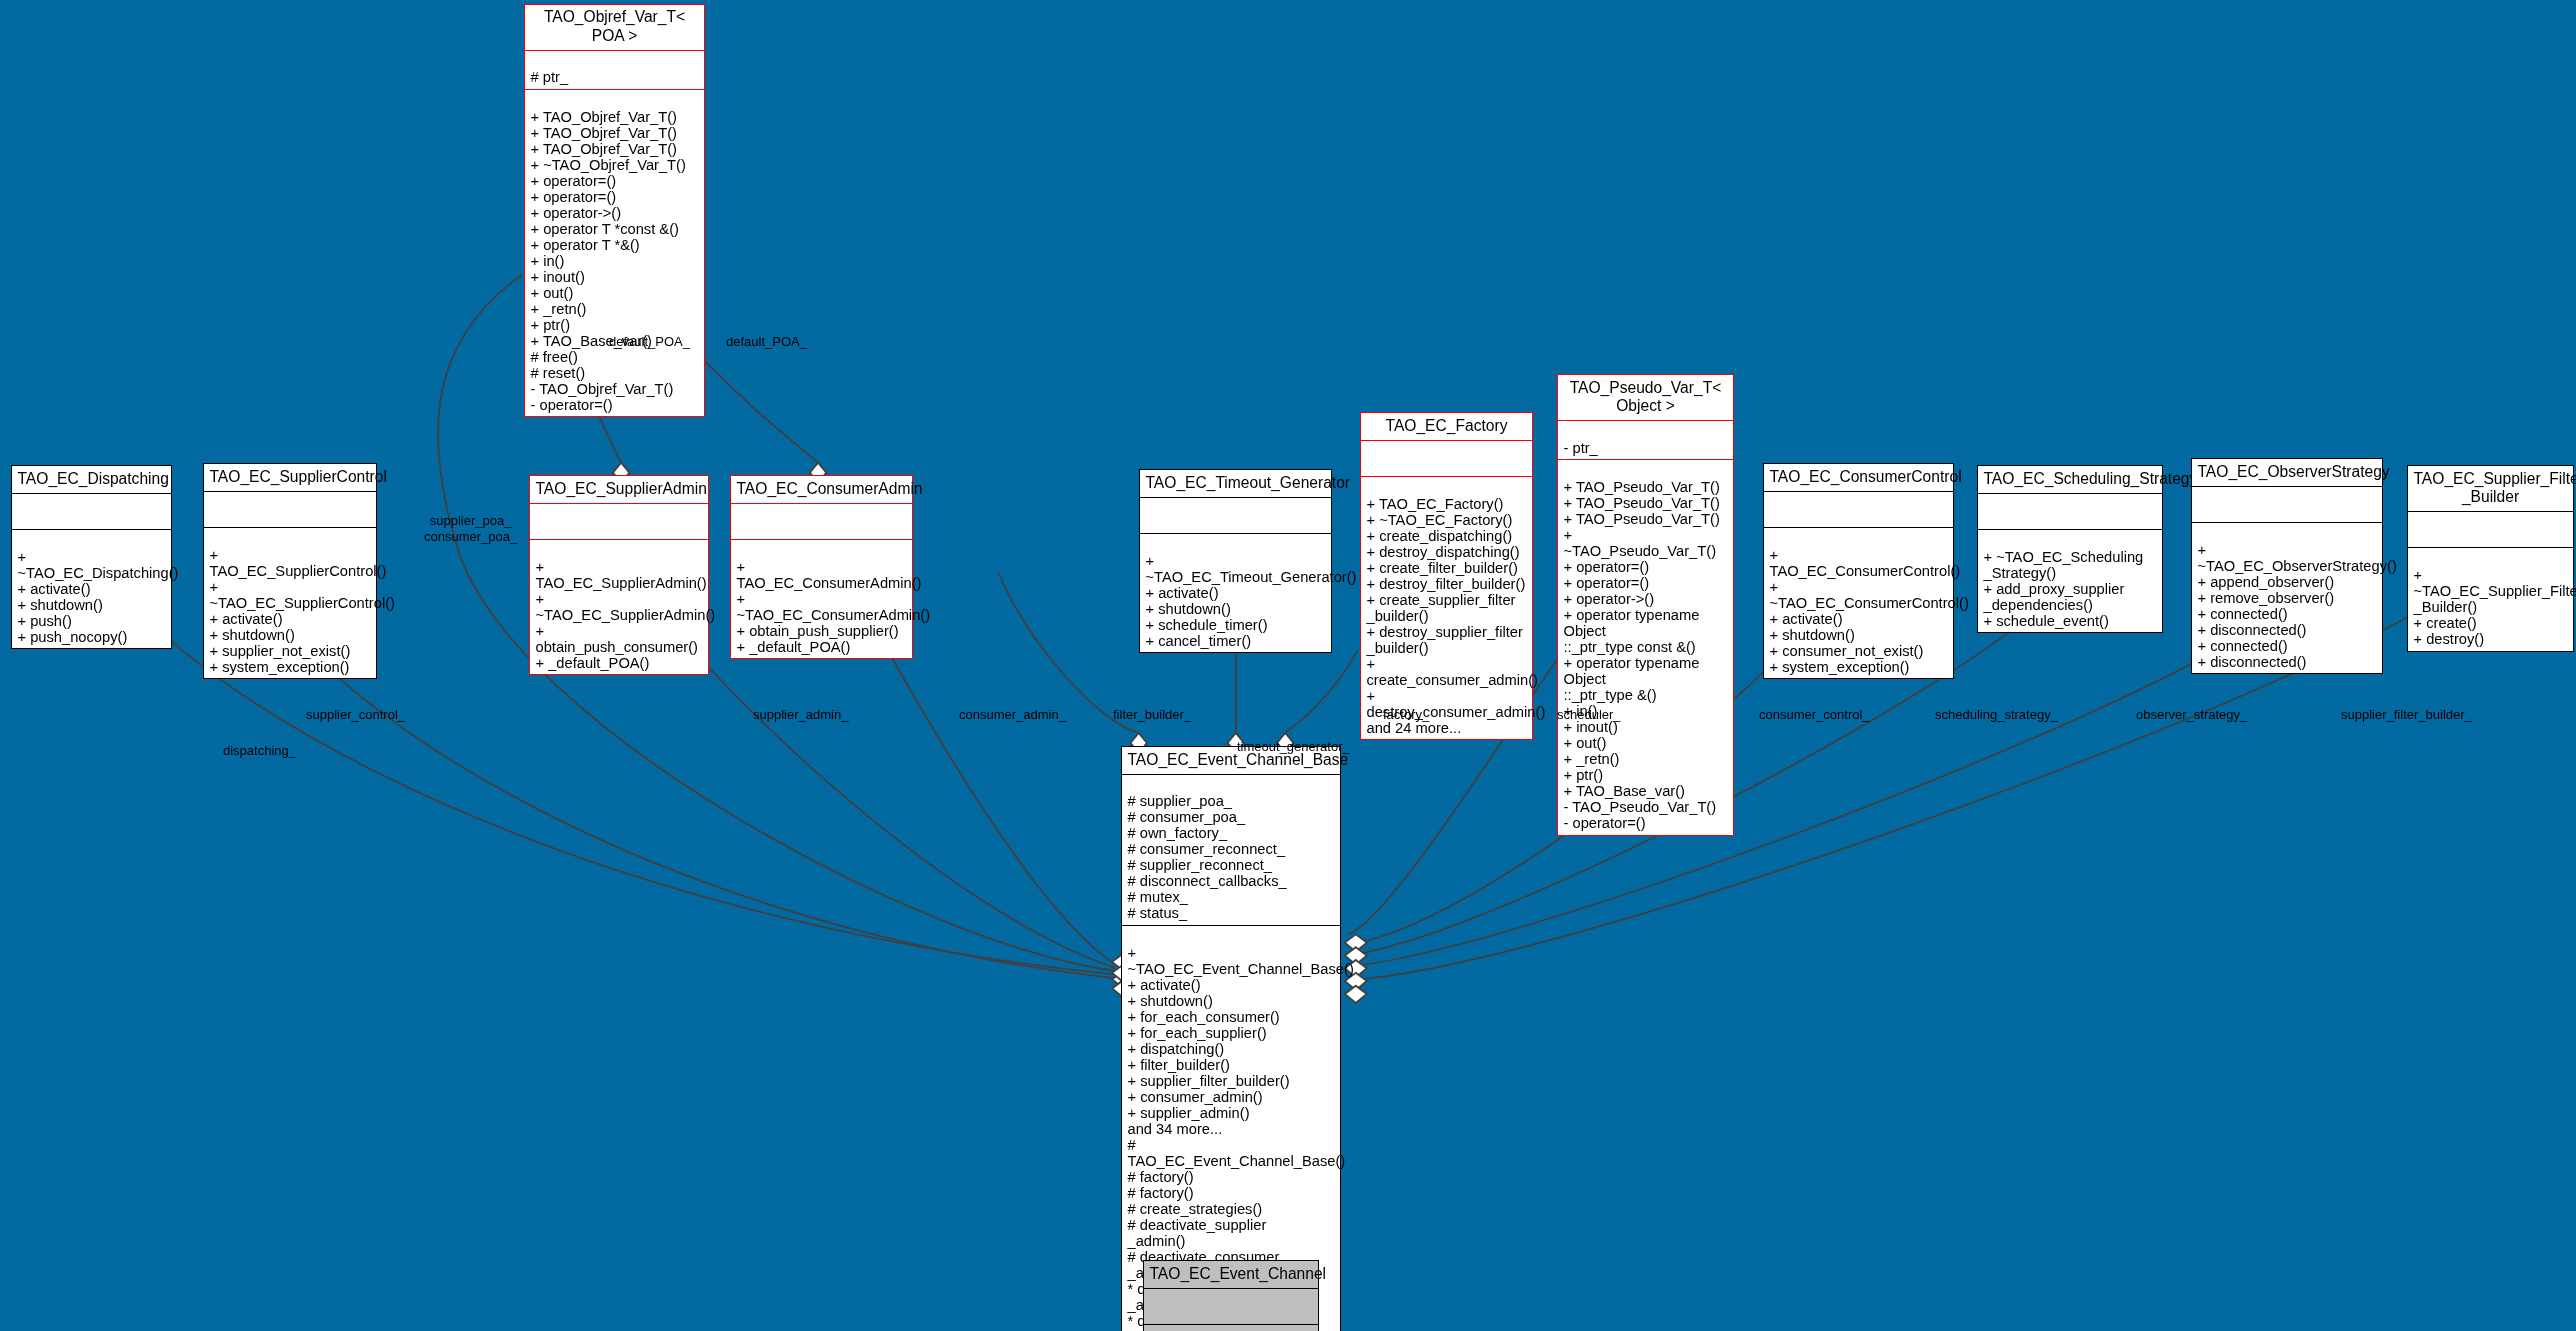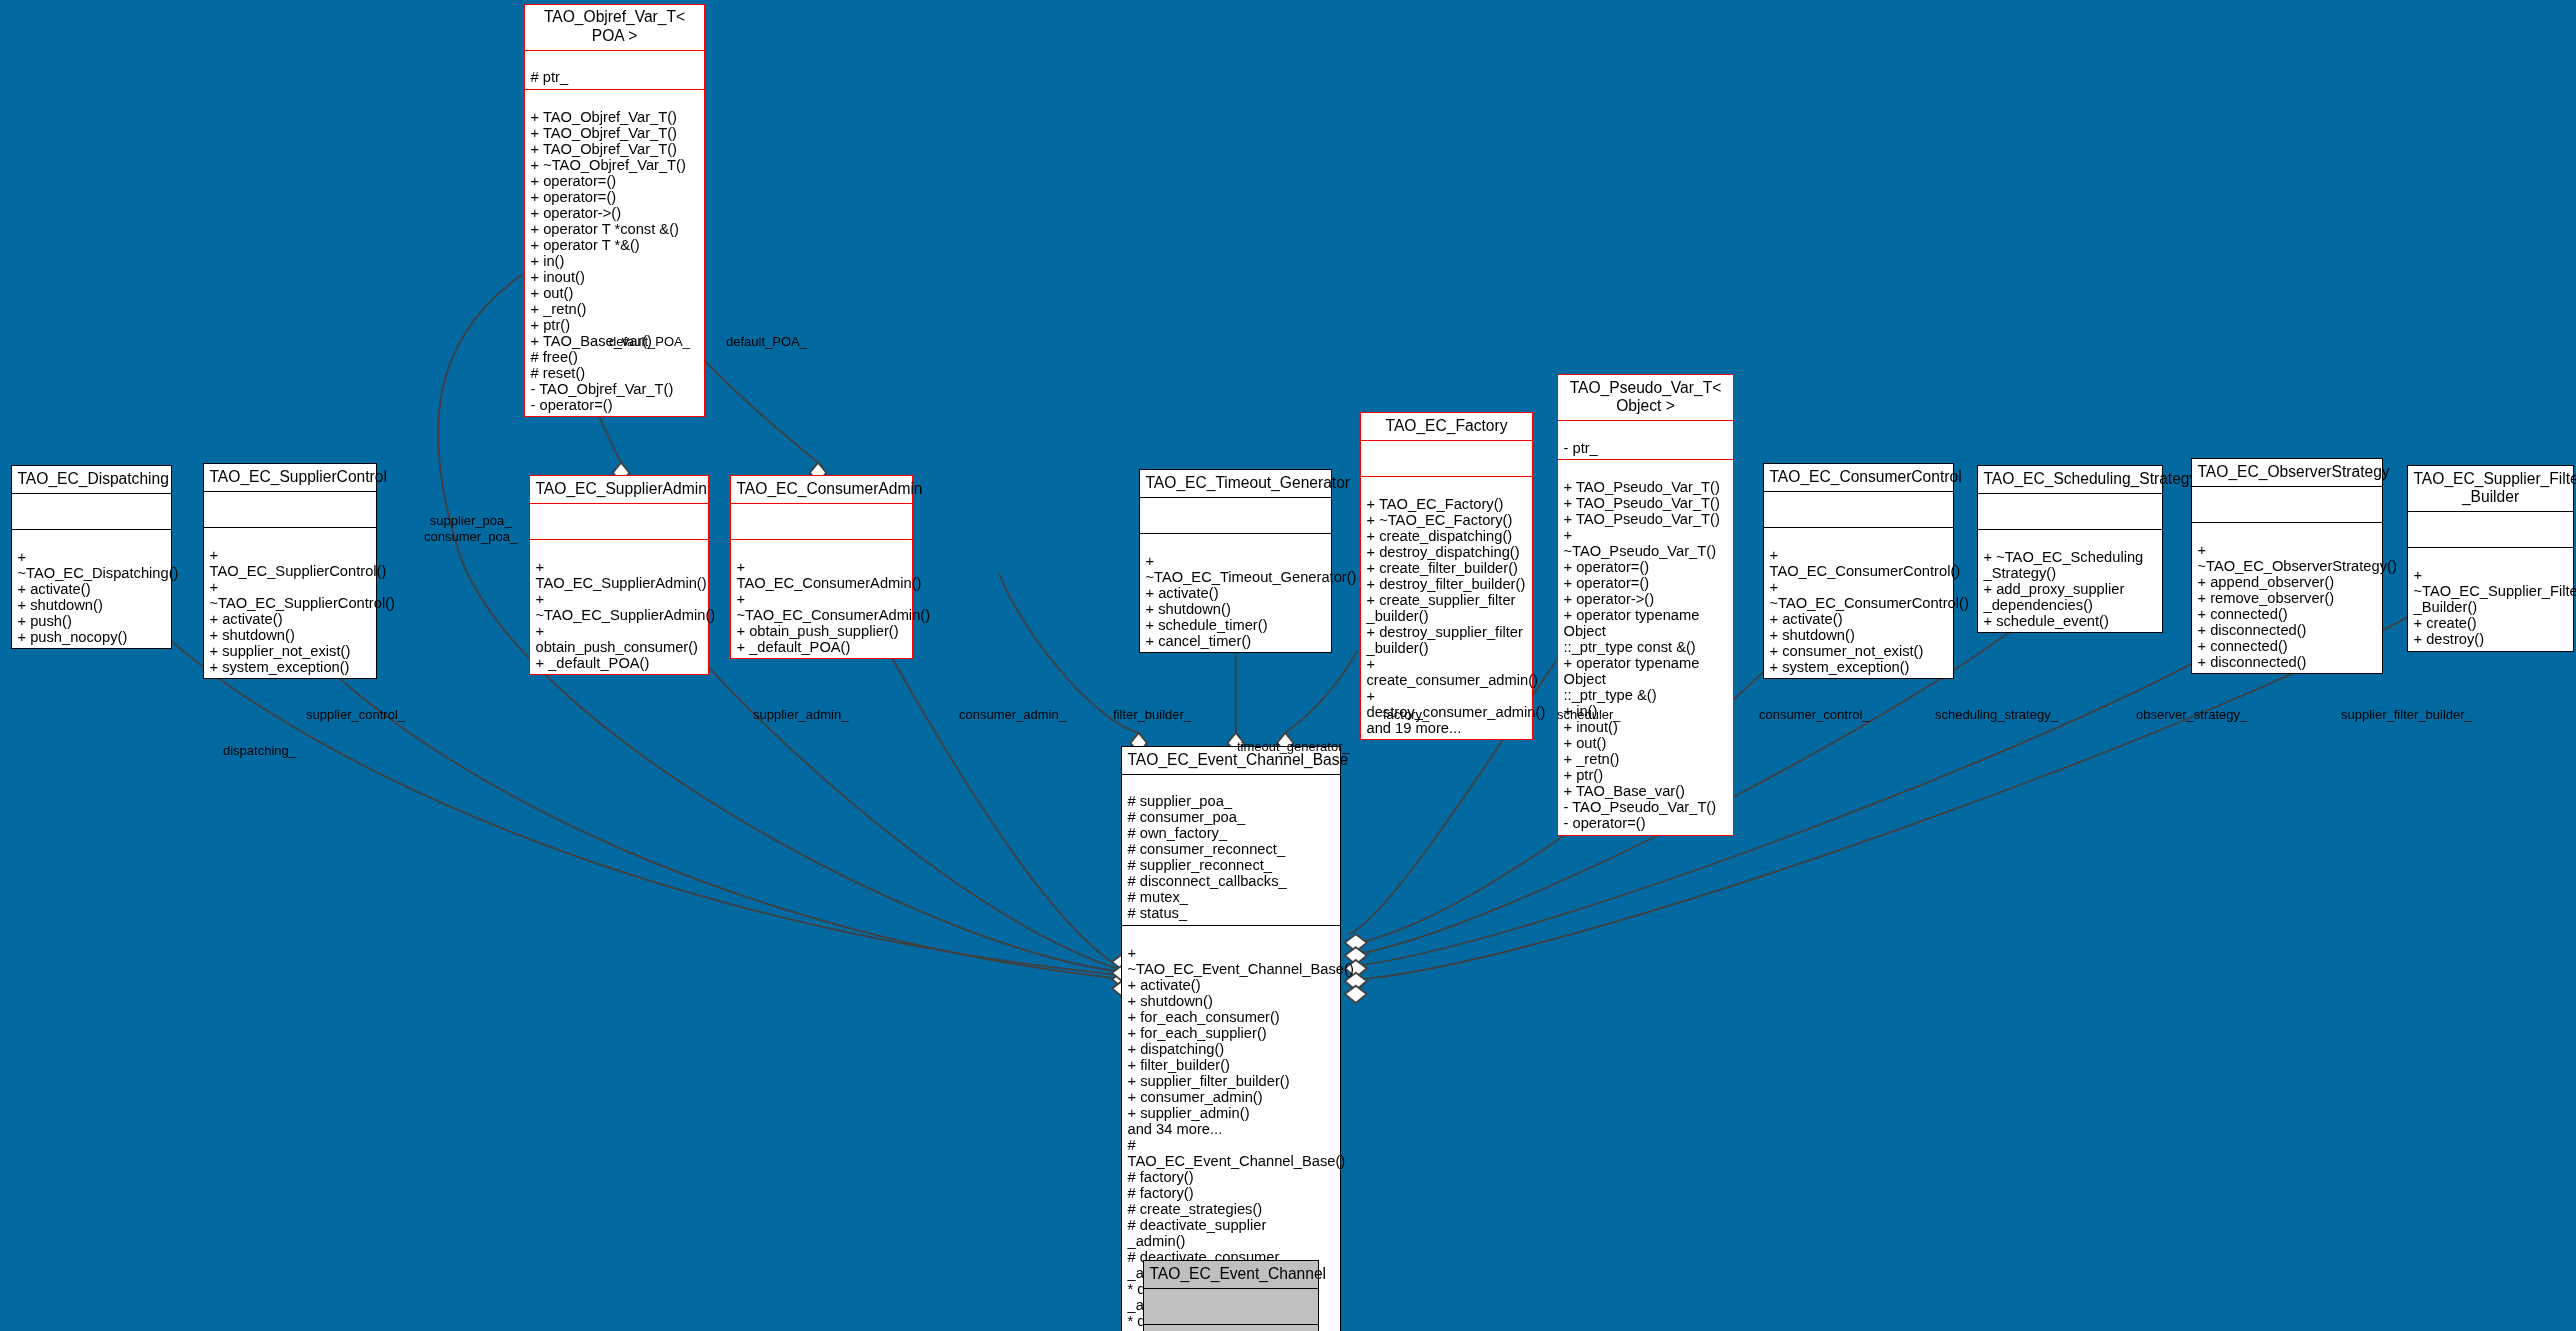--- a/index.html
+++ b/index.html
@@ -191,21 +191,21 @@
       <div class="row">+ create_dispatching()</div>
       <div class="row">+ destroy_dispatching()</div>
       <div class="row">+ create_filter_builder()</div>
       <div class="row">+ destroy_filter_builder()</div>
       <div class="row">+ create_supplier_filter
 _builder()</div>
       <div class="row">+ destroy_supplier_filter
 _builder()</div>
       <div class="row">+ create_consumer_admin()</div>
       <div class="row">+ destroy_consumer_admin()</div>
-      <div class="row">and 19 more...</div>
+      <div class="row">and 24 more...</div>
     </div>
   </div>
 
   <div class="uml red" style="left:1557px;top:374px;width:177px;">
     <div class="title">TAO_Pseudo_Var_T&lt; Object &gt;</div>
     <div class="sep"></div>
     <div class="attrs">
       <div class="row">- ptr_</div>
     </div>
     <div class="sep"></div>

